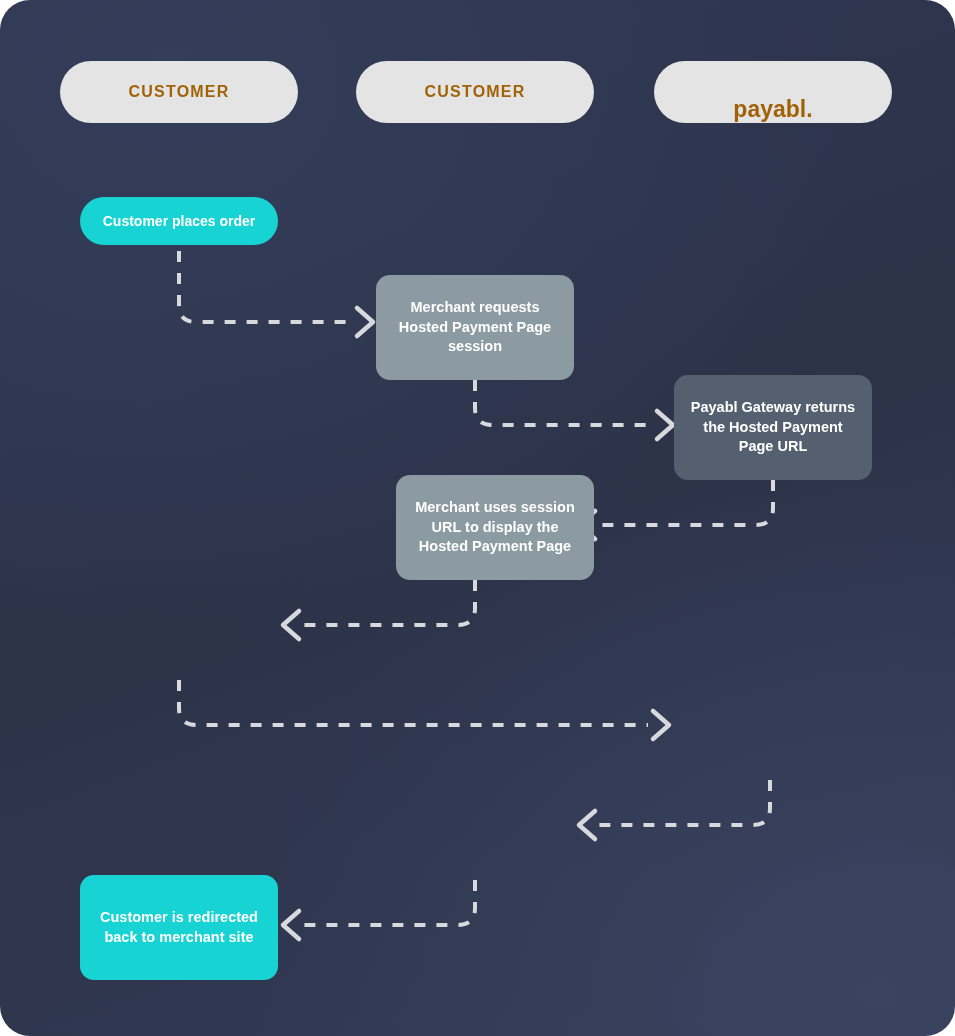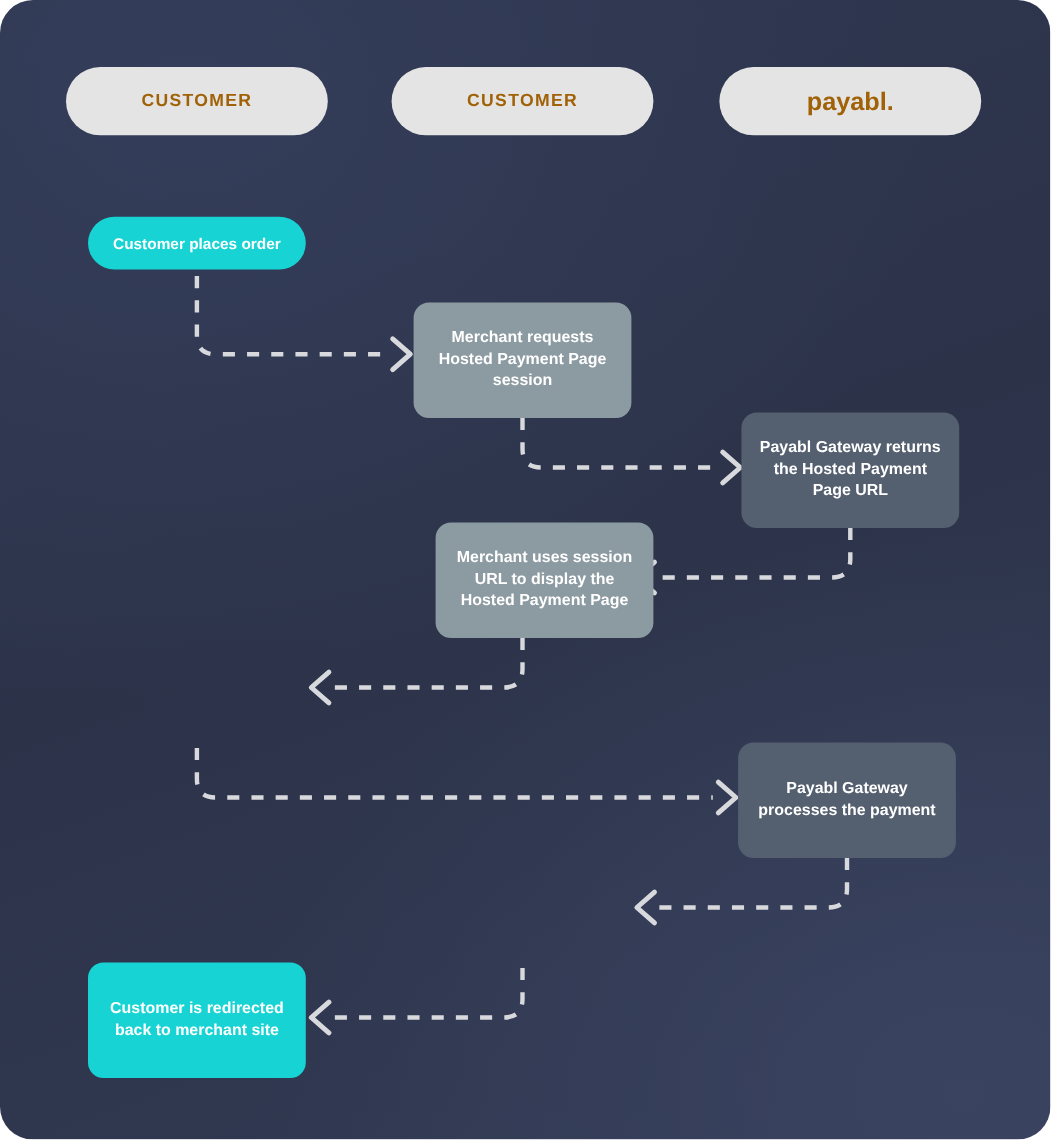--- a/index.html
+++ b/index.html
@@ -102,43 +102,40 @@
       <polyline points="299,911 283,925 299,939"></polyline>
     </g>
   </svg>
 
   <div class="lane-header" style="left:60px; top:61px; width:238px;">
     <span>CUSTOMER</span>
   </div>
   <div class="lane-header" style="left:356px; top:61px; width:238px;">
     <span>CUSTOMER</span>
   </div>
-  <div class="lane-header brand" style="left:654px; top:61px; width:238px;">
+  <div class="lane-header brand" style="left:654px; top:61px; width:238px;align-items:flex-end;">
     <span>payabl.</span>
   </div>
 
   <div class="node customer pill" style="left:80px; top:181px; width:198px; height:48px;">
     <span>Customer places order</span>
   </div>
 
   <div class="node merchant" style="left:376px; top:275px; width:198px; height:105px;">
     <span>Merchant requests Hosted Payment Page session</span>
   </div>
 
   <div class="node payabl" style="left:674px; top:375px; width:198px; height:105px;">
     <span>Payabl Gateway returns the Hosted Payment Page URL</span>
   </div>
 
   <div class="node merchant" style="left:376px; top:475px; width:198px; height:105px;margin-left:20px;">
     <span>Merchant uses session URL to display the Hosted Payment Page</span>
   </div>
 
 
-  <div class="node payabl" style="left:671px; top:675px; width:198px; height:105px;">
-    <span>Payabl Gateway processes the payment</span>
-  </div>
 
 
   <div class="node customer" style="left:80px; top:875px; width:198px; height:105px;">
     <span>Customer is redirected back to merchant site</span>
   </div>
 
 </div>
 
 </body></html>

